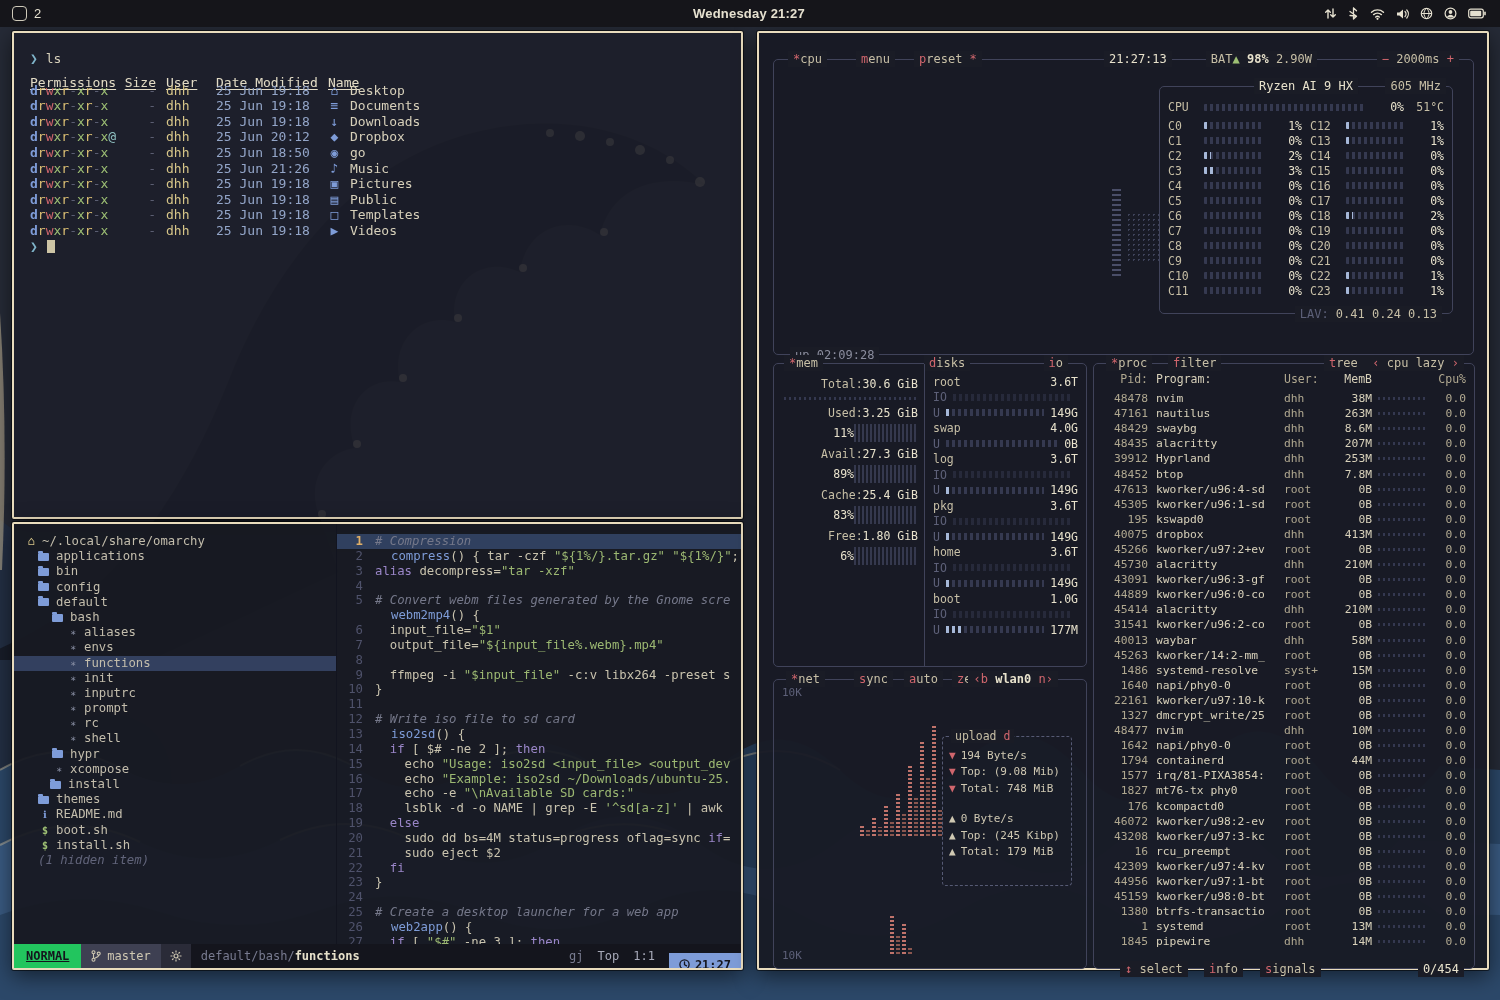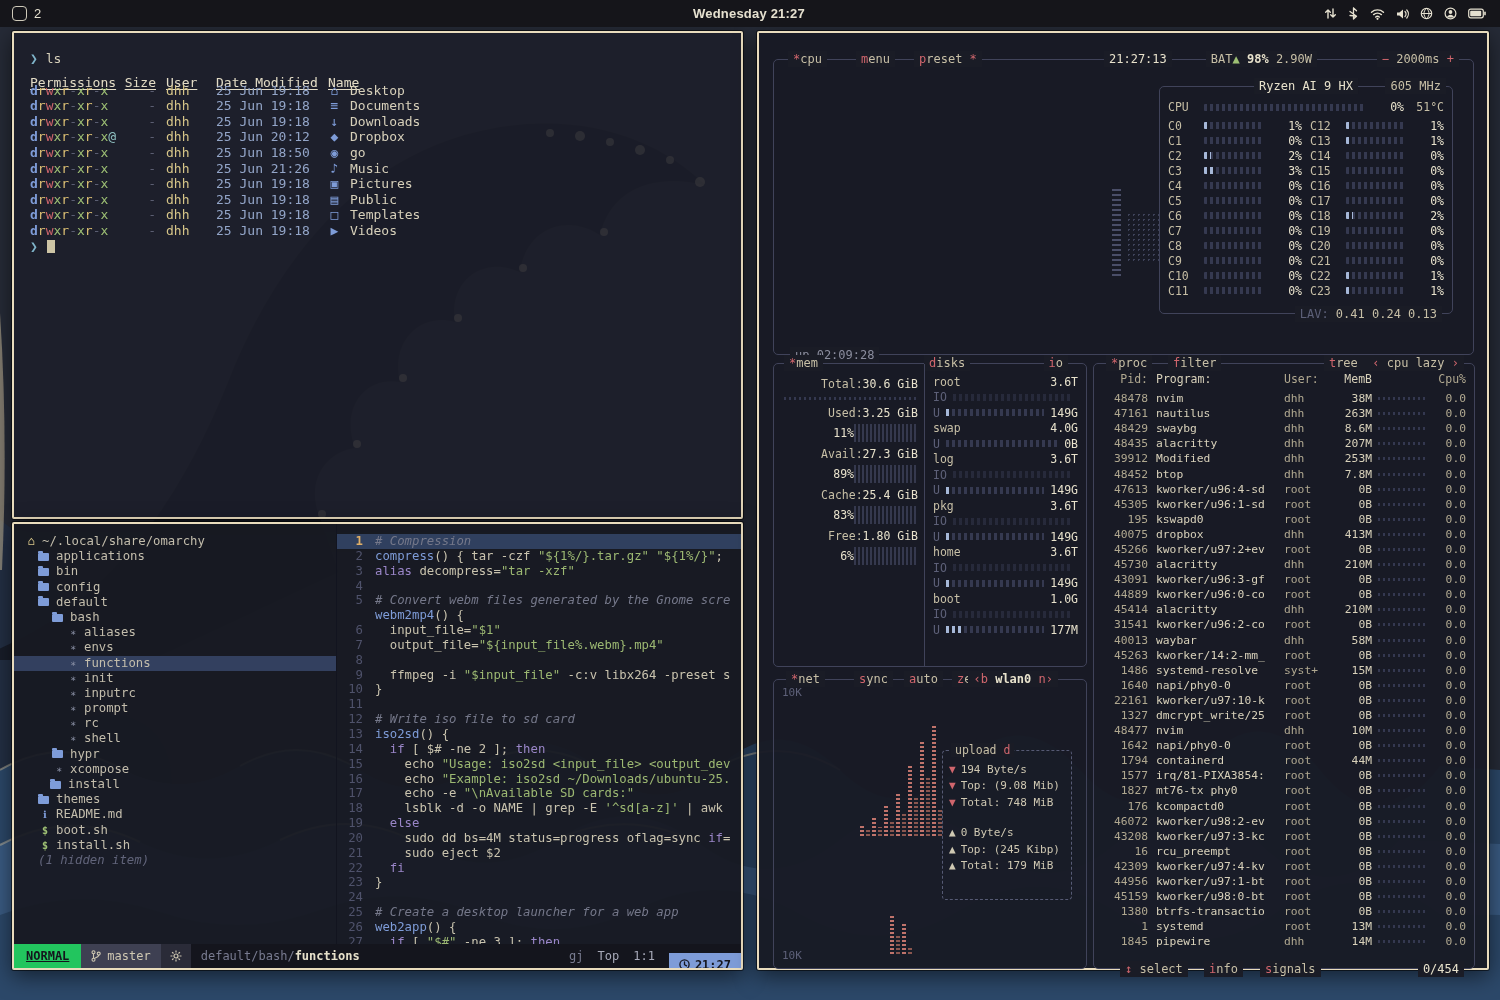--- a/index.html
+++ b/index.html
@@ -61,21 +61,21 @@
   .md-ic{color:#7e9cd8;}
   #editor{flex:1;padding-top:10px;overflow:hidden;font-size:12.3px;line-height:14.85px;}
   .cline{display:flex;height:14.85px;white-space:pre;}
   .lnum{width:26px;text-align:right;color:#4f526b;margin-right:12px;flex:none;}
   .cl{background:#30405f;}
   .cl .lnum{color:#e0af68;font-weight:bold;}
   .ltext{color:#c9c3ae;}
   .tc{color:#75788a;font-style:italic;}
   .ts{color:#9cb872;}
   .tk{color:#9a86c8;}
-  .tf{color:#7e9cd8;}
+  .tf{color:#7e9cd8;margin-left:16px;}
   #statusline{position:absolute;left:0;right:0;bottom:0;height:24px;background:#14151d;display:flex;align-items:center;
     font-size:12px;color:#a7a9b8;overflow:hidden;}
   .st-mode{background:#22c55e;color:#14151d;font-weight:bold;padding:0 12px;height:100%;display:flex;align-items:center;text-decoration:underline;}
   .st-branch{background:#3e4052;padding:0 10px;height:100%;display:flex;align-items:center;gap:6px;color:#cfc8b2;}
   .st-gear{background:#2a2b38;padding:0 9px;height:100%;display:flex;align-items:center;color:#cfc8b2;}
   .st-path{margin-left:10px;white-space:nowrap;}
   .st-path b{color:#e6e0ca;}
   .dimtext{color:#787b90;}
   .st-right{margin-left:auto;display:flex;gap:14px;align-items:center;}
   .st-time{background:#7e9cd8;color:#14151d;height:24px;display:flex;align-items:center;gap:5px;padding:0 10px;font-weight:bold;margin-top:17px;}
@@ -125,21 +125,21 @@
   .dm{flex:1;height:7px;margin:0 6px;background:repeating-linear-gradient(90deg,#353950 0 3px,transparent 3px 6px);position:relative;overflow:hidden;}
   .dm>span{position:absolute;left:0;top:0;bottom:0;background:repeating-linear-gradient(90deg,#a6b8d8 0 3px,transparent 3px 6px);}
   .drow.dio .dm{opacity:.5;}
 
   #net-panel{left:14px;top:646px;width:312px;height:288px;}
   .scale{position:absolute;left:8px;color:#5d6078;font-size:11px;}
   #net-graph{position:absolute;left:86px;top:22px;width:84px;height:134px;display:flex;align-items:flex-end;gap:2px;}
   #net-graph2{position:absolute;left:116px;bottom:14px;width:44px;height:48px;display:flex;align-items:flex-end;gap:2px;}
   .ncol{width:4px;background:repeating-linear-gradient(0deg,#c0736b 0 2px,transparent 2px 4px);}
   .ncol2{background:repeating-linear-gradient(0deg,#8a564f 0 2px,transparent 2px 4px);}
-  #net-stats{position:absolute;left:168px;top:70px;width:130px;height:150px;border:1px dashed #565a74;border-radius:4px;padding:10px 6px 0 6px;font-size:11px;box-sizing:border-box;}
+  #net-stats{position:absolute;left:168px;top:56px;width:130px;height:150px;border:1px dashed #565a74;border-radius:4px;padding:10px 6px 0 6px;font-size:11px;box-sizing:border-box;}
   .nstitle{position:absolute;top:-8px;left:8px;background:#1a1c26;padding:0 4px;color:#c7bfa6;font-size:11.5px;}
   .nsr{display:flex;gap:5px;height:16.5px;align-items:center;color:#cfc8b2;white-space:nowrap;}
   .arr{font-style:normal;}
   .arr-down{color:#d0666d;}
   .arr-up{color:#cfc8b2;}
   .nsgap{height:14px;}
 
   #proc-panel{left:334px;top:330px;width:380px;height:604px;}
   .proc-head{position:absolute;left:8px;right:8px;top:8px;display:flex;font-size:11.5px;color:#ded7c0;align-items:center;}
   #proc-rows{position:absolute;left:8px;right:8px;top:27px;bottom:12px;overflow:hidden;}
@@ -923,21 +923,21 @@
             <div class="prow">
               <span class="ppid">48435</span>
               <span class="pprog">alacritty</span>
               <span class="puser">dhh</span>
               <span class="pmem">207M</span>
               <span class="pdots"></span>
               <span class="pcpu">0.0</span>
             </div>
             <div class="prow">
               <span class="ppid">39912</span>
-              <span class="pprog">Modified</span>
+              <span class="pprog">Hyprland</span>
               <span class="puser">dhh</span>
               <span class="pmem">253M</span>
               <span class="pdots"></span>
               <span class="pcpu">0.0</span>
             </div>
             <div class="prow">
               <span class="ppid">48452</span>
               <span class="pprog">btop</span>
               <span class="puser">dhh</span>
               <span class="pmem">7.8M</span>

